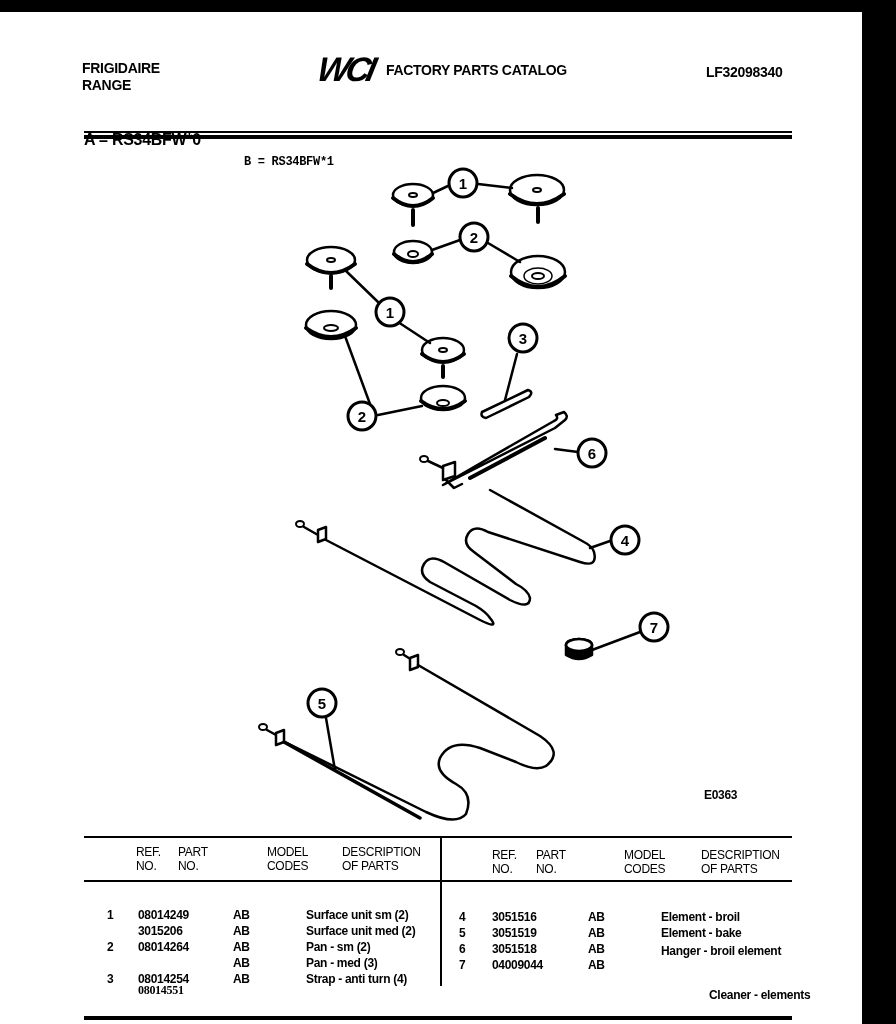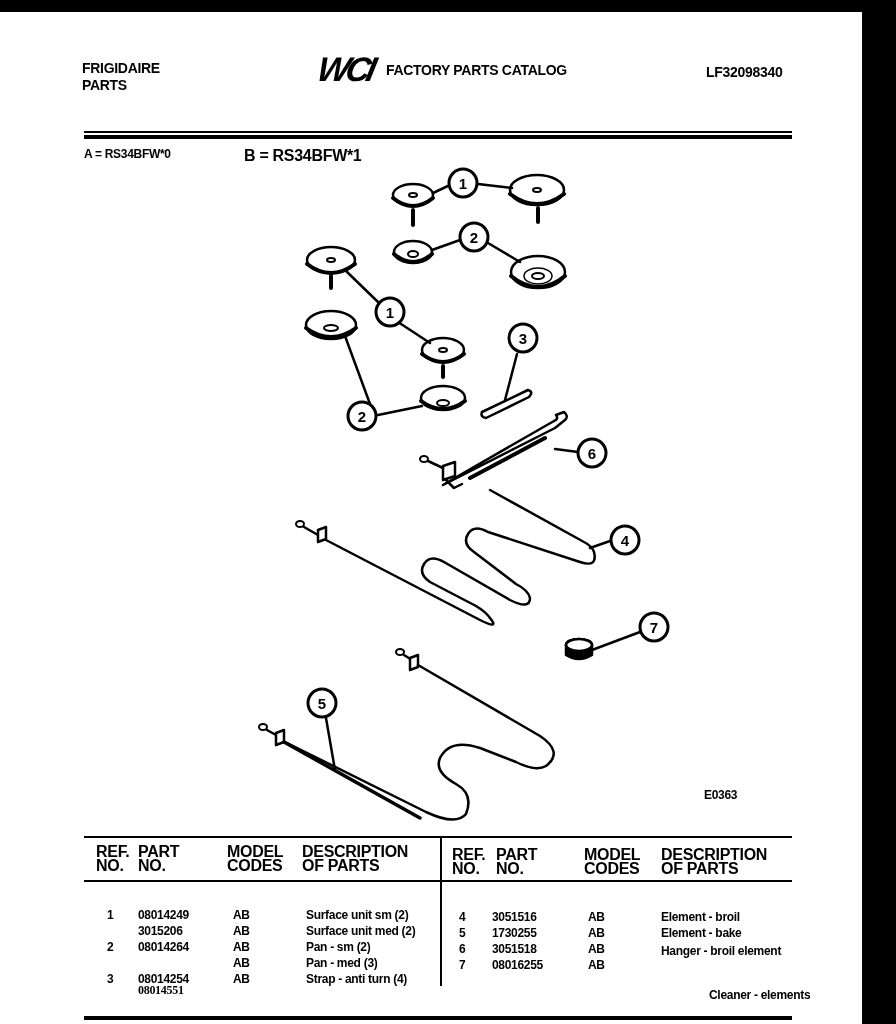--- a/index.html
+++ b/index.html
@@ -9,37 +9,37 @@
     font-family:"Liberation Sans", "DejaVu Sans", sans-serif;
   }
   .top-band { position:absolute; left:0; top:0; width:896px; height:12px; background:#000; }
   .right-band { position:absolute; left:862px; top:0; width:34px; height:1024px; background:#000; }
   .t { position:absolute; font-weight:bold; white-space:nowrap; letter-spacing:-0.3px; }
   .brand { left:82px; top:60px; font-size:14px; line-height:17px; }
   .logo { left:318px; top:50px; font-size:34px; font-style:italic; font-weight:900; letter-spacing:-4px; transform:skewX(-12deg); }
   .catalog-title { left:386px; top:62px; font-size:14px; }
   .catalog-no { left:706px; top:64px; font-size:14px; }
   .rule { position:absolute; background:#000; }
-  .model-a { left:84px; top:147px; font-size:12px; }
-  .model-b { left:244px; top:147px; font-size:16px; }
+  .model-a { left:84px; top:131px; font-size:16px; }
+  .model-b { left:244px; top:155px; font-size:12px;font-family:Liberation Mono, monospace; }
   .fig-code { left:704px; top:788px; font-size:12px; }
   svg.diagram { position:absolute; left:0; top:0; }
   .callout text { font-family:"Liberation Sans", sans-serif; font-weight:bold; font-size:15px; }
-  .hdr { position:absolute; font-size:16px; line-height:14px; font-weight:bold; letter-spacing:-0.3px; }
+  .hdr { position:absolute; font-size:12px; line-height:14px; font-weight:normal; letter-spacing:-0.3px;margin-left:40px; }
   .cell { position:absolute; font-size:12px; font-weight:bold; letter-spacing:-0.3px; white-space:nowrap; }
 </style>
 </head>
 <body>
 
 <div class="top-band"></div>
 <div class="right-band"></div>
 
 <div class="t brand">
   <div>FRIGIDAIRE</div>
-  <div>PARTS</div>
+  <div>RANGE</div>
 </div>
 <div class="t logo">WCI</div>
 <div class="t catalog-title">FACTORY PARTS CATALOG</div>
 <div class="t catalog-no">LF32098340</div>
 
 <div class="rule" style="left:84px;top:131px;width:708px;height:2px;"></div>
 <div class="rule" style="left:84px;top:135px;width:708px;height:4px;"></div>
 
 <div class="t model-a">A = RS34BFW*0</div>
 <div class="t model-b">B = RS34BFW*1</div>
@@ -270,29 +270,29 @@
 
 <div>
   <div>
     <span class="cell" style="left:459px;top:910px;">4</span>
     <span class="cell" style="left:492px;top:910px;">3051516</span>
     <span class="cell" style="left:588px;top:910px;">AB</span>
     <span class="cell" style="left:661px;top:910px;text-align:right;">Element - broil</span>
   </div>
   <div>
     <span class="cell" style="left:459px;top:926px;">5</span>
-    <span class="cell" style="left:492px;top:926px;">1730255</span>
+    <span class="cell" style="left:492px;top:926px;">3051519</span>
     <span class="cell" style="left:588px;top:926px;">AB</span>
     <span class="cell" style="left:661px;top:926px;">Element - bake</span>
   </div>
   <div>
     <span class="cell" style="left:459px;top:942px;">6</span>
     <span class="cell" style="left:492px;top:942px;">3051518</span>
     <span class="cell" style="left:588px;top:942px;">AB</span>
     <span class="cell" style="left:661px;top:916px;margin-top:28px;">Hanger - broil element</span>
   </div>
   <div>
     <span class="cell" style="left:459px;top:958px;">7</span>
-    <span class="cell" style="left:492px;top:958px;">08016255</span>
+    <span class="cell" style="left:492px;top:958px;">04009044</span>
     <span class="cell" style="left:588px;top:958px;">AB</span>
     <span class="cell" style="left:661px;top:988px;margin-left:48px;">Cleaner - elements</span>
   </div>
 </div>
 
 </body></html>

